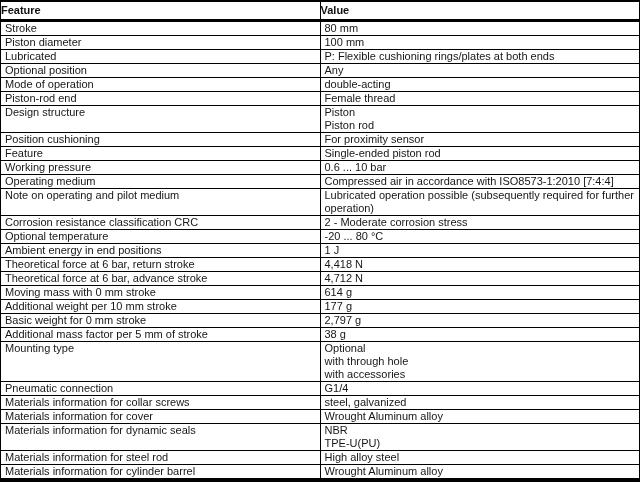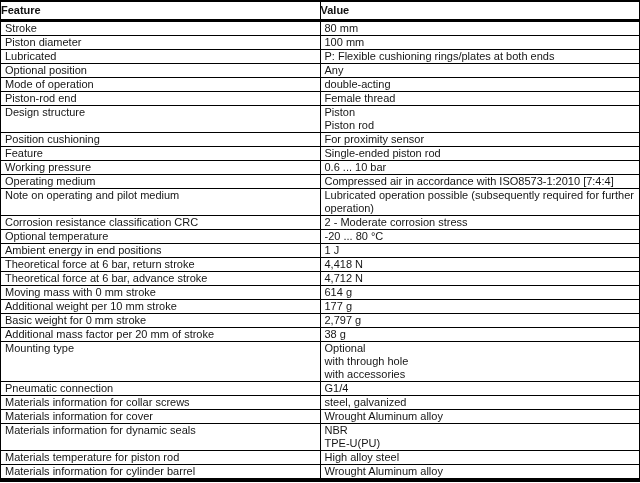--- a/index.html
+++ b/index.html
@@ -129,21 +129,21 @@
       </tr>
       <tr>
         <td>Additional weight per 10 mm stroke</td>
         <td>177 g</td>
       </tr>
       <tr>
         <td>Basic weight for 0 mm stroke</td>
         <td>2,797 g</td>
       </tr>
       <tr>
-        <td>Additional mass factor per 20 mm of stroke</td>
+        <td>Additional mass factor per 5 mm of stroke</td>
         <td>38 g</td>
       </tr>
       <tr>
         <td>Mounting type</td>
         <td>Optional
 with through hole
 with accessories</td>
       </tr>
       <tr>
         <td>Pneumatic connection</td>
@@ -156,21 +156,21 @@
       <tr>
         <td>Materials information for cover</td>
         <td>Wrought Aluminum alloy</td>
       </tr>
       <tr>
         <td>Materials information for dynamic seals</td>
         <td>NBR
 TPE-U(PU)</td>
       </tr>
       <tr>
-        <td>Materials temperature for piston rod</td>
+        <td>Materials information for steel rod</td>
         <td>High alloy steel</td>
       </tr>
       <tr>
         <td>Materials information for cylinder barrel</td>
         <td>Wrought Aluminum alloy</td>
       </tr>
     </tbody>
 </table>
 
 </body></html>

